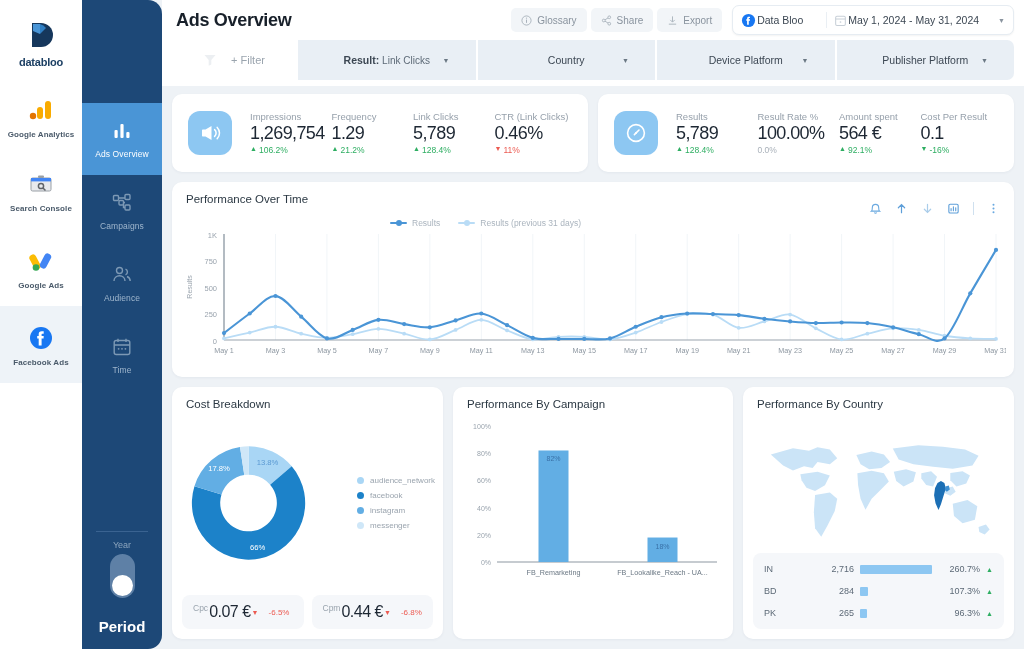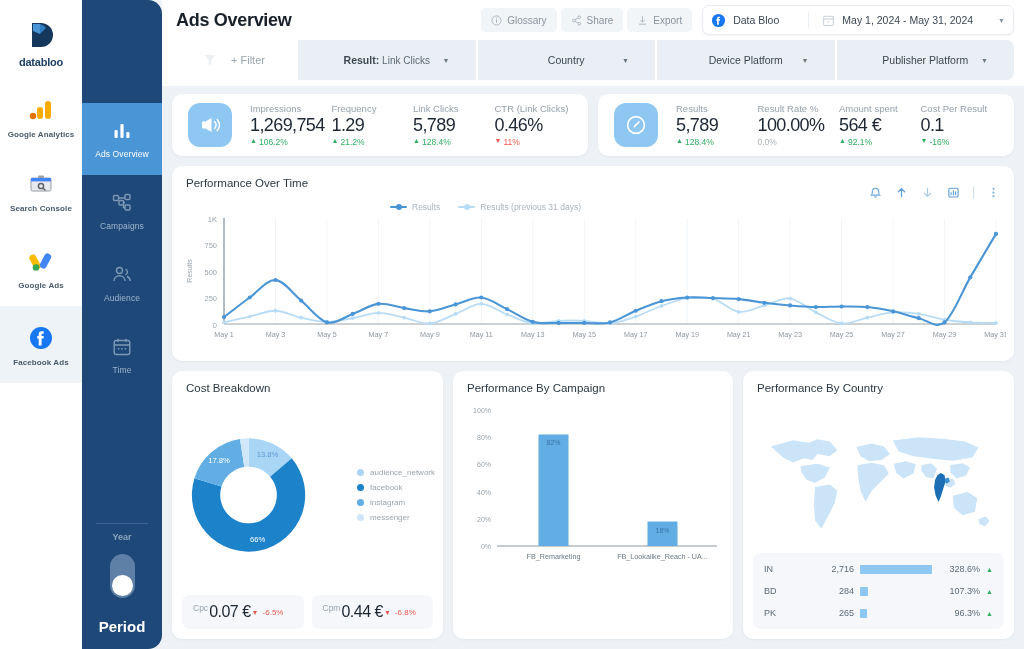--- a/index.html
+++ b/index.html
@@ -54,21 +54,21 @@
 
   .toggle-zone {
     position: absolute; bottom: 14px; left: 0; width: 80px;
     display: flex; flex-direction: column; align-items: center;
     padding-top: 9px;
   }
   .toggle-zone:before {
     content:""; position:absolute; top:0; left:14px; width:52px; height:1px;
     background:#3a6391;
   }
-  .tg-top { font-size: 9px; color: #8ba4bd; margin-bottom: 12px; font-weight: bold; }
+  .tg-top { font-size: 9px; color: #8ba4bd; margin-bottom: 4px; }
   .tg-bot { font-size: 15px; color: #ffffff; font-weight: bold; margin-top: 20px; }
   .tg-track {
     width: 25px; height: 44px; border-radius: 13px;
     background: #5e80a6; position: relative;
   }
   .tg-knob {
     position: absolute; bottom: 2px; left: 2px;
     width: 21px; height: 21px; border-radius: 50%; background: #fff;
   }
 
@@ -83,21 +83,21 @@
   .tb-actions { display:flex; gap:4px; }
   .tb-btn {
     display: flex; align-items: center; gap: 5px;
     background: #f2f5f8; border-radius: 5px;
     height: 24px; padding: 0 10px; cursor: pointer;
   }
   .tb-btn span { font-size: 10px; color: #8a949f; }
   .acct-box {
     display: flex; align-items: center; height: 30px;
     background: #fff; border: 1px solid #e6ecf2; border-radius: 7px;
-    padding: 0 8px; gap: 7px; box-shadow: 0 1px 2px rgba(0,0,0,.05);
+    padding: 0 8px; gap: 1px; box-shadow: 0 1px 2px rgba(0,0,0,.05);
   }
   .acct-name { font-size: 10.5px; color: #3c4753; }
   .acct-div { width: 1px; height: 16px; background: #eaeff4; margin: 0 6px 0 22px; }
   .date-text { font-size: 10.5px; color: #3c4753; }
   .caret { font-size: 7px; color: #8a949f; margin-left: 18px; }
 
   .filterbar { display: flex; height: 46px; background: #ffffff; padding: 0 10px 6px 10px; gap: 0; }
   .filter-first {
     width: 124px; background: #fff; border-radius: 7px 0 0 7px;
     display: flex; align-items: center; justify-content: center; gap: 14px; cursor: pointer;
@@ -110,21 +110,21 @@
   }
   .filter-cell:last-child { border-radius: 0 7px 7px 0; }
   .fc-text { font-size: 10.5px; color: #3c4753; }
   .fc-text b { font-weight: bold; }
   .fc-text i { font-style: normal; color: #5d6a77; font-size: 10px; }
   .fc-caret { position: absolute; right: 26px; font-size: 7px; color: #6b7884; }
 
   .content { flex: 1; padding: 8px 10px 10px 10px; display: flex; flex-direction: column; gap: 10px; overflow: hidden; }
 
   
-  .kpi-row { display: flex; gap: 10px; height: 62px; }
+  .kpi-row { display: flex; gap: 10px; height: 78px; }
   .kpi-card {
     flex: 1; background: #fff; border-radius: 10px;
     display: flex; align-items: center; padding: 0 16px; gap: 18px;
     box-shadow: 0 1px 3px rgba(20,40,70,.05);
   }
   .kpi-icon {
     width: 44px; height: 44px; border-radius: 12px; background: #8dc7f2;
     display: flex; align-items: center; justify-content: center; flex-shrink: 0;
   }
   .kpi-metrics { display: flex; flex: 1; gap: 4px; }
@@ -161,21 +161,21 @@
   .dl-row { display: flex; align-items: center; gap: 6px; margin-left: 36px; }
   .dl-dot { width: 7px; height: 7px; border-radius: 50%; }
   .dl-txt { font-size: 8px; color: #9aa4ae; }
   .mini-row { display: flex; gap: 8px; padding: 0 10px 10px 10px; }
   .mini {
     flex: 1; background: #f5f7fa; border-radius: 8px; padding: 8px 11px;
     display: flex; flex-direction: row; gap: 1px; text-align: center;
   }
   .mini-label { font-size: 8.5px; color: #9aa4ae; }
   .mini-val { font-size: 16px; color: #1d2733; letter-spacing: -.5px; }
-  .mini-delta { font-size: 8px; color: #ec5b52; display:flex; align-items:center; gap:4px; }
+  .mini-delta { font-size: 8px; color: #ec5b52; display:flex; align-items:center; gap:10px; }
 
   .camp-card { flex: 1; }
   .country-card { width: 271px; flex-shrink: 0; display: flex; flex-direction: column; }
   .map-area { flex: 1; display: flex; align-items: center; justify-content: center; padding-top: 4px; }
   .ctable { margin: 0 10px 10px 10px; background: #f5f7fa; border-radius: 8px; padding: 5px 0; }
   .crow { display: flex; align-items: center; height: 22px; padding: 0 11px; gap: 6px; }
   .c-code { font-size: 9px; color: #5d6a77; width: 26px; }
   .c-val { font-size: 9px; color: #5d6a77; text-align: right; width: 58px; }
   .c-barwrap { flex: 1; height: 9px; display: flex; align-items: center; }
   .c-bar { height: 9px; background: #8dc7f2; border-radius: 1px; }
@@ -717,21 +717,21 @@
               <path d="M770 250 L784 246 L788 262 L776 272 L768 264 Z" fill="#3f90d2"></path>
             </svg>
           </div>
           <div class="ctable">
             <div class="crow">
               <span class="c-code">IN</span>
               <span class="c-val">2,716</span>
               <span class="c-barwrap">
                   <span class="c-bar" style="width:100%"></span>
                 </span>
-              <span class="c-pct">328.6%</span>
+              <span class="c-pct">260.7%</span>
               <span class="c-arrow">▲</span>
             </div>
             <div class="crow">
               <span class="c-code">BD</span>
               <span class="c-val">284</span>
               <span class="c-barwrap">
                   <span class="c-bar" style="width:11%"></span>
                 </span>
               <span class="c-pct">107.3%</span>
               <span class="c-arrow">▲</span>

